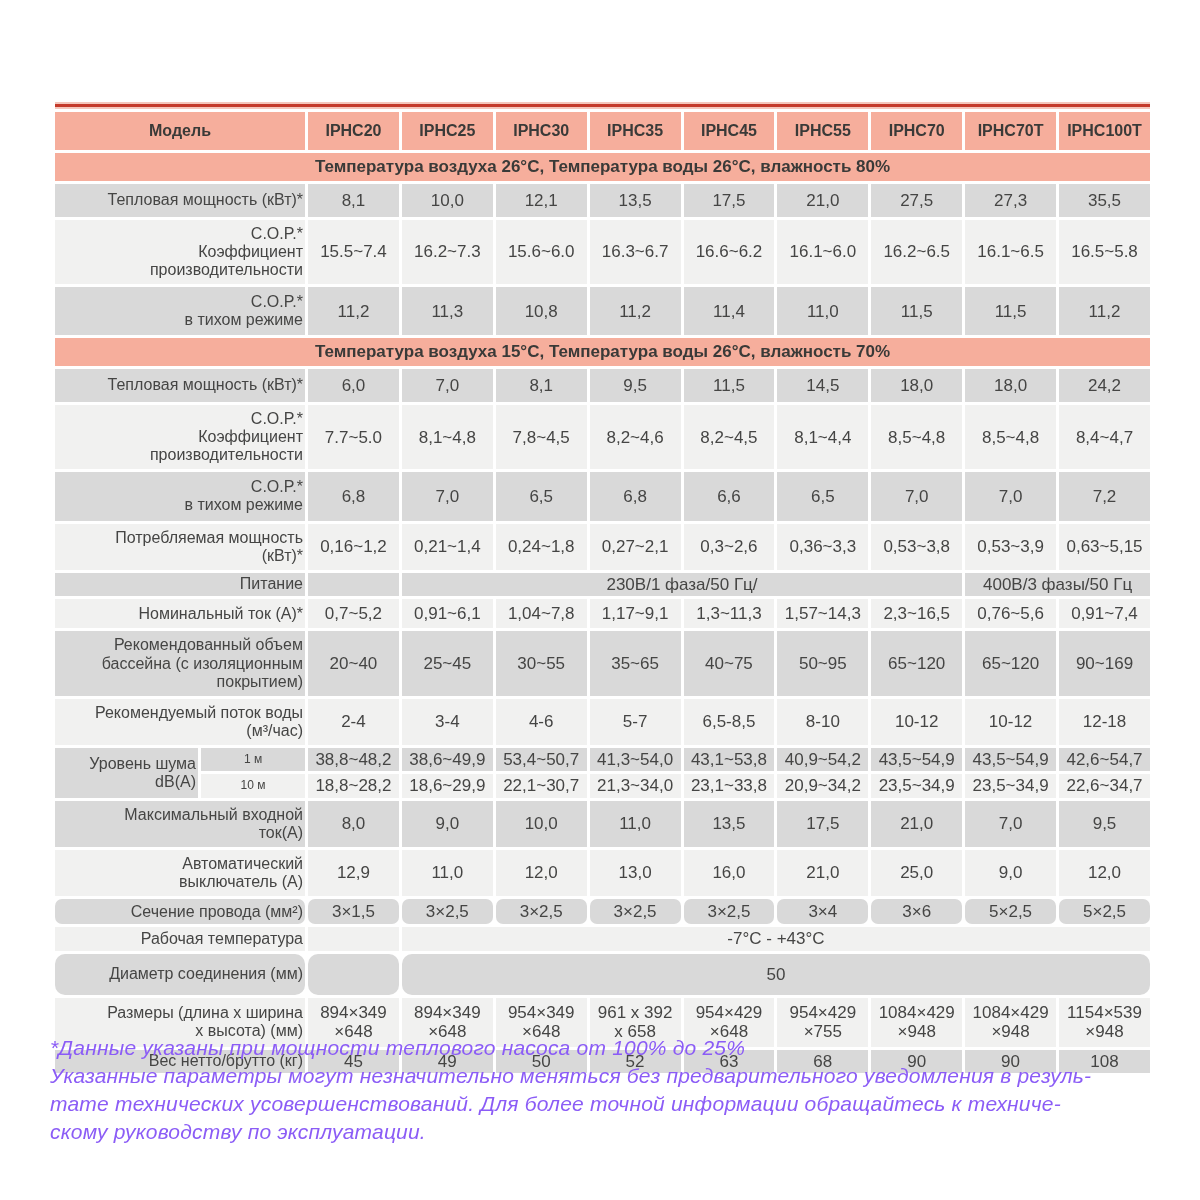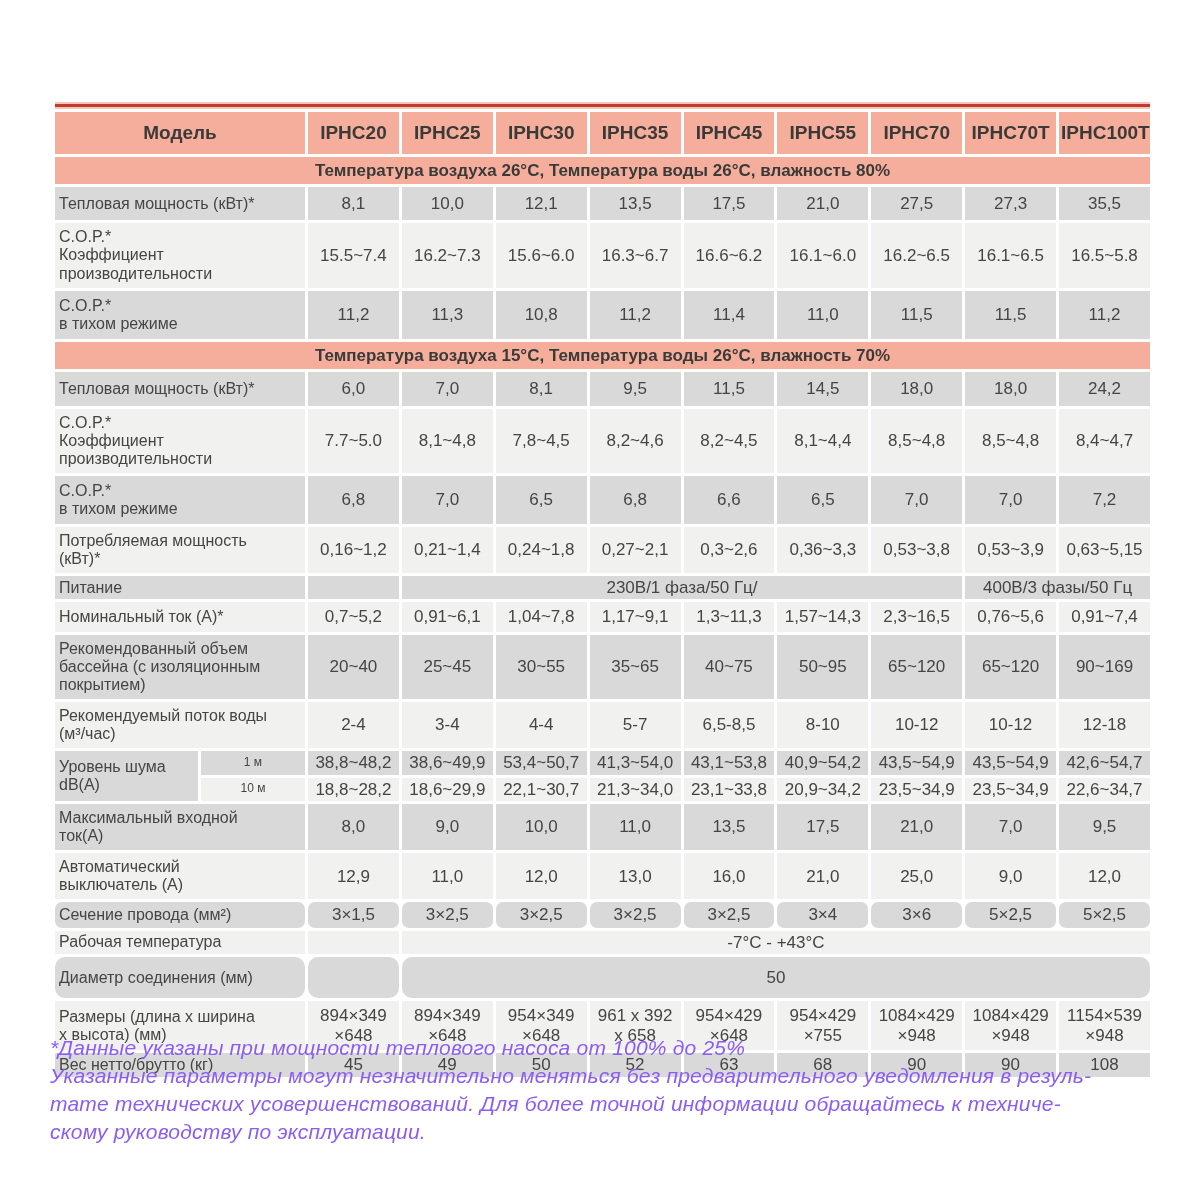--- a/index.html
+++ b/index.html
@@ -26,30 +26,30 @@
     border-collapse:separate;border-spacing:3px;table-layout:fixed;
     width:1101px;margin-left:-3px;margin-top:-1px;
   }
   th,td{
     font-size:17px;line-height:1.14;vertical-align:middle;
     text-align:center;padding:5px 2px;white-space:pre-line;
     overflow:hidden;
   }
   thead th{
     background:var(--salmon);color:var(--bold-text);
-    font-weight:bold;padding:10px 2px;font-size:19px;
+    font-weight:bold;padding:10px 2px;font-size:16px;
   }
   thead th.corner{text-align:center;}
   tr.section td{
     background:var(--salmon);color:var(--bold-text);
     font-weight:bold;padding:4px 10px;font-size:17px;
   }
   tr.g td{background:var(--gray);}
   tr.l td{background:var(--light);}
-  td.lbl{text-align:left;padding-left:4px;font-size:16px;line-height:1.13;}
+  td.lbl{text-align:right;padding-left:4px;font-size:16px;line-height:1.13;}
   td.sub{font-size:12px;}
   
   tbody tr:nth-child(2) td,tbody tr:nth-child(6) td{padding-top:7px;padding-bottom:7px;}
   tbody tr:nth-child(4) td,tbody tr:nth-child(8) td{padding-top:6px;padding-bottom:6px;}
   tbody tr:nth-child(10) td,
   tbody tr:nth-child(14) td,
   tbody tr:nth-child(15) td,
   tbody tr:nth-child(19) td,
   tbody tr:nth-child(22) td{padding-top:2px;padding-bottom:2px;}
   tbody tr:nth-child(18) td{padding-top:3px;padding-bottom:3px;border-radius:7px;}
@@ -222,21 +222,21 @@
             <td>50~95</td>
             <td>65~120</td>
             <td>65~120</td>
             <td>90~169</td>
           </tr>
           <tr class="l">
             <td class="lbl" colspan="2">Рекомендуемый поток воды
 (м³/час)</td>
             <td>2-4</td>
             <td>3-4</td>
-            <td>4-4</td>
+            <td>4-6</td>
             <td>5-7</td>
             <td>6,5-8,5</td>
             <td>8-10</td>
             <td>10-12</td>
             <td>10-12</td>
             <td>12-18</td>
           </tr>
           <tr class="g">
             <td class="lbl" colspan="1" rowspan="2">Уровень шума
 dB(A)</td>

